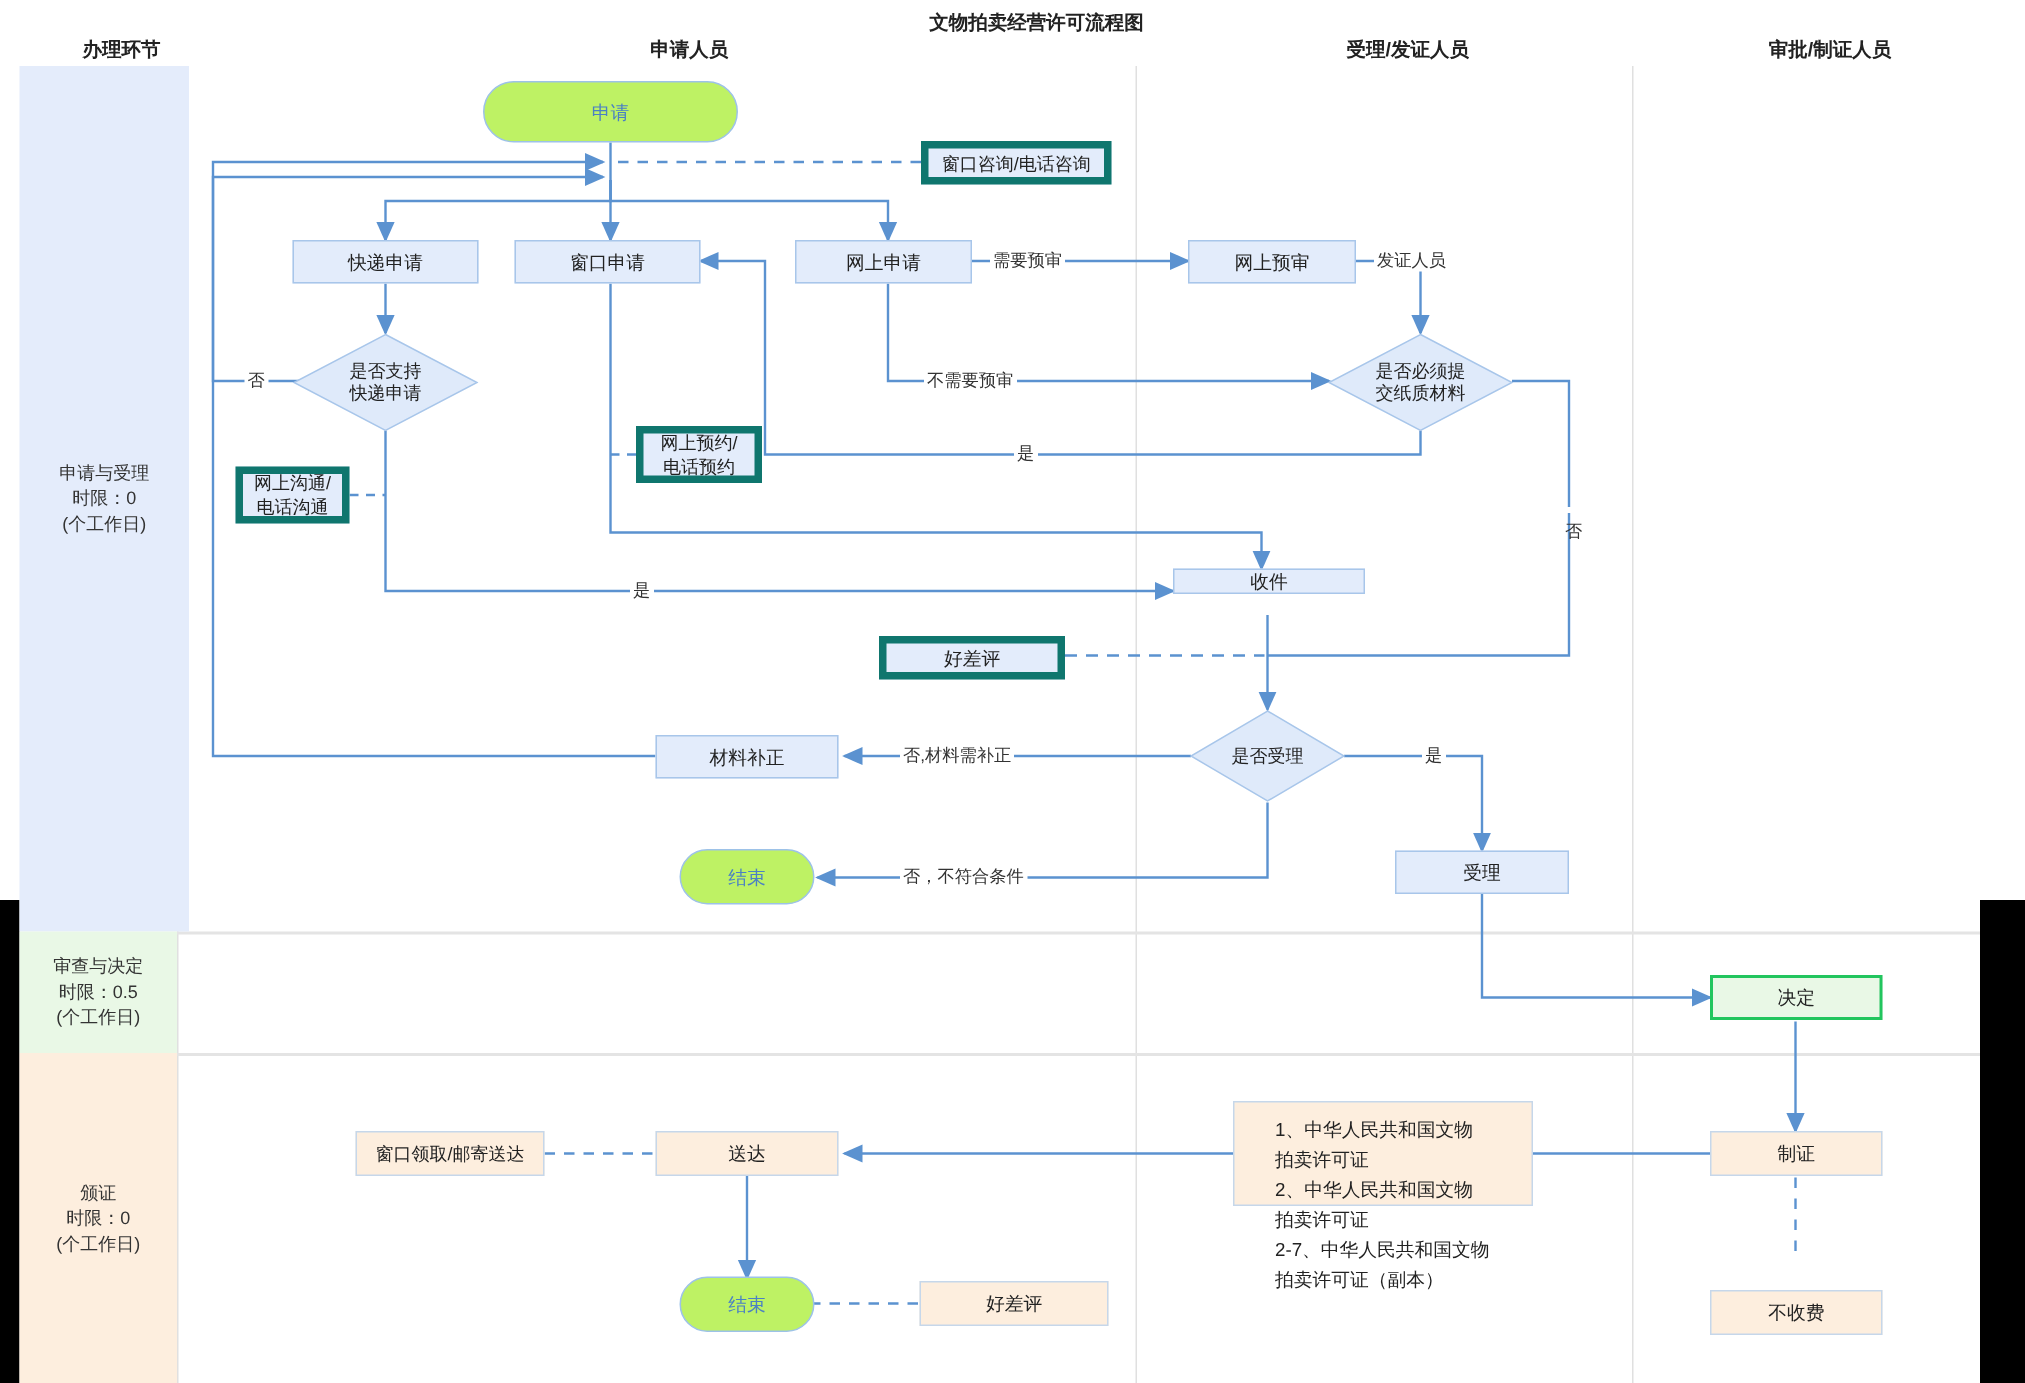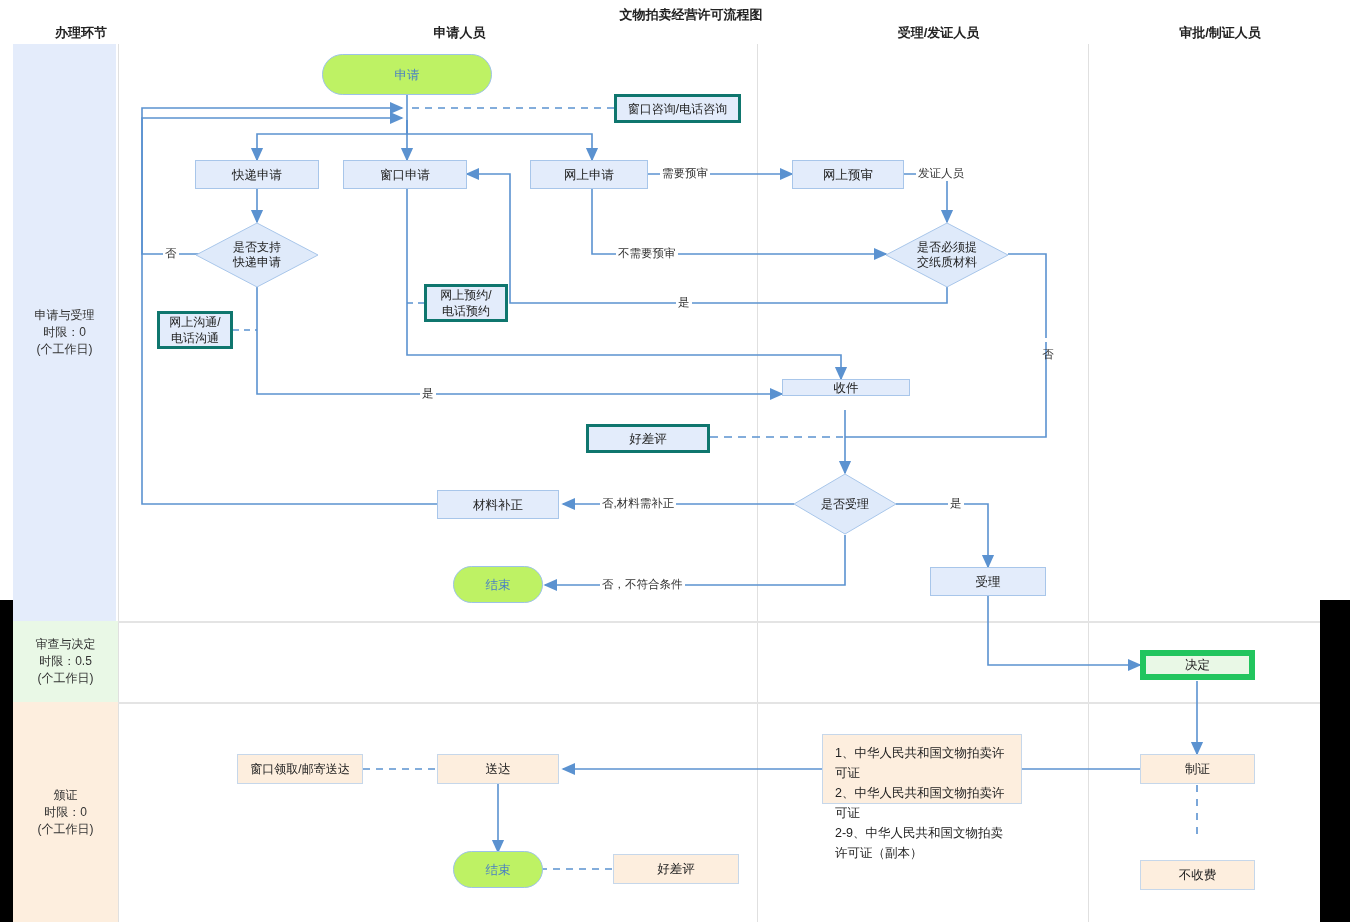--- a/index.html
+++ b/index.html
@@ -19,28 +19,28 @@
   .stage-text{font-size:12px;color:#333;line-height:17px;text-align:center;}
 
   
   #wires{position:absolute;left:0;top:0;width:1350px;height:922px;pointer-events:none;}
 
   
   .node{position:absolute;box-sizing:border-box;display:flex;align-items:center;
         justify-content:center;text-align:center;font-size:12.5px;color:#222;
         line-height:16px;}
   .proc{background:#e3ecfb;border:1px solid #a8c6ea;}
-  .proc-note{background:#e3ecfb;border:3px solid #0f766e;}
+  .proc-note{background:#e3ecfb;border:5px solid #0f766e;}
   .term{background:#bef264;border:1px solid #9dc2e8;border-radius:22px;color:#4a80c4;}
-  .green{background:#e9f8e6;border:6px solid #22c55e;}
+  .green{background:#e9f8e6;border:2px solid #22c55e;}
   .peach{background:#fdeede;border:1px solid #c6d7ea;}
   .diamond{background:transparent;border:none;}
   .diamond .dlabel{position:relative;z-index:2;font-size:12px;line-height:15px;color:#222;}
   .diamond svg{position:absolute;left:0;top:0;}
-  .certlist{align-items:flex-start;justify-content:flex-start;padding:8px 12px;
+  .certlist{align-items:flex-start;justify-content:flex-start;padding:8px 27px;
             font-size:12.5px;line-height:20px;text-align:left;}
 
   
   .elabel{position:absolute;font-size:11.5px;color:#333;white-space:nowrap;background:#fff;
           padding:0 2px;}
   .elabel.vert{writing-mode:vertical-rl;padding:2px 0;}
 </style>
 </head>
 <body>
 
@@ -56,21 +56,21 @@
   <div class="lane-title" style="left:757px;top:24px;width:331px;font-weight:bold;">受理/发证人员</div>
   <div class="lane-title" style="left:1088px;top:24px;width:232px;font-weight:bold;">审批/制证人员</div>
 
   <div class="lane-divider" style="left:118px;top:44px;height:878px;"></div>
   <div class="lane-divider" style="left:757px;top:44px;height:878px;"></div>
   <div class="lane-divider" style="left:1088px;top:44px;height:878px;"></div>
 
   <div class="stage-divider" style="left:118px;top:621px;width:1202px;"></div>
   <div class="stage-divider" style="left:118px;top:702px;width:1202px;"></div>
 
-  <div class="stage-block" style="left:13px;top:44px;width:103px;height:577px;background:#e4ecfb;">
+  <div class="stage-block" style="left:13px;top:44px;width:113px;height:577px;background:#e4ecfb;">
     <div class="stage-text">
       <div>申请与受理</div>
       <div>时限：0</div>
       <div>(个工作日)</div>
     </div>
   </div>
   <div class="stage-block" style="left:13px;top:621px;width:105px;height:81px;background:#e9f8e6;">
     <div class="stage-text">
       <div>审查与决定</div>
       <div>时限：0.5</div>
@@ -195,21 +195,21 @@
   <div class="node green" style="left:1140px;top:650px;width:115px;height:30px;">决定</div>
 
   <div class="node peach" style="left:1140px;top:754px;width:115px;height:30px;">制证</div>
 
   <div class="node peach" style="left:1140px;top:860px;width:115px;height:30px;">不收费</div>
 
   <div class="node peach certlist" style="left:822px;top:734px;width:200px;height:70px;">
     <div>
       <div>1、中华人民共和国文物拍卖许可证</div>
       <div>2、中华人民共和国文物拍卖许可证</div>
-      <div>2-9、中华人民共和国文物拍卖许可证（副本）</div>
+      <div>2-7、中华人民共和国文物拍卖许可证（副本）</div>
     </div>
   </div>
 
   <div class="node peach" style="left:437px;top:754px;width:122px;height:30px;">送达</div>
 
   <div class="node peach" style="left:237px;top:754px;width:126px;height:30px;font-size:12px;">窗口领取/邮寄送达</div>
 
   <div class="node term" style="left:453px;top:851px;width:90px;height:37px;">结束</div>
 
   <div class="node peach" style="left:613px;top:854px;width:126px;height:30px;">好差评</div>

